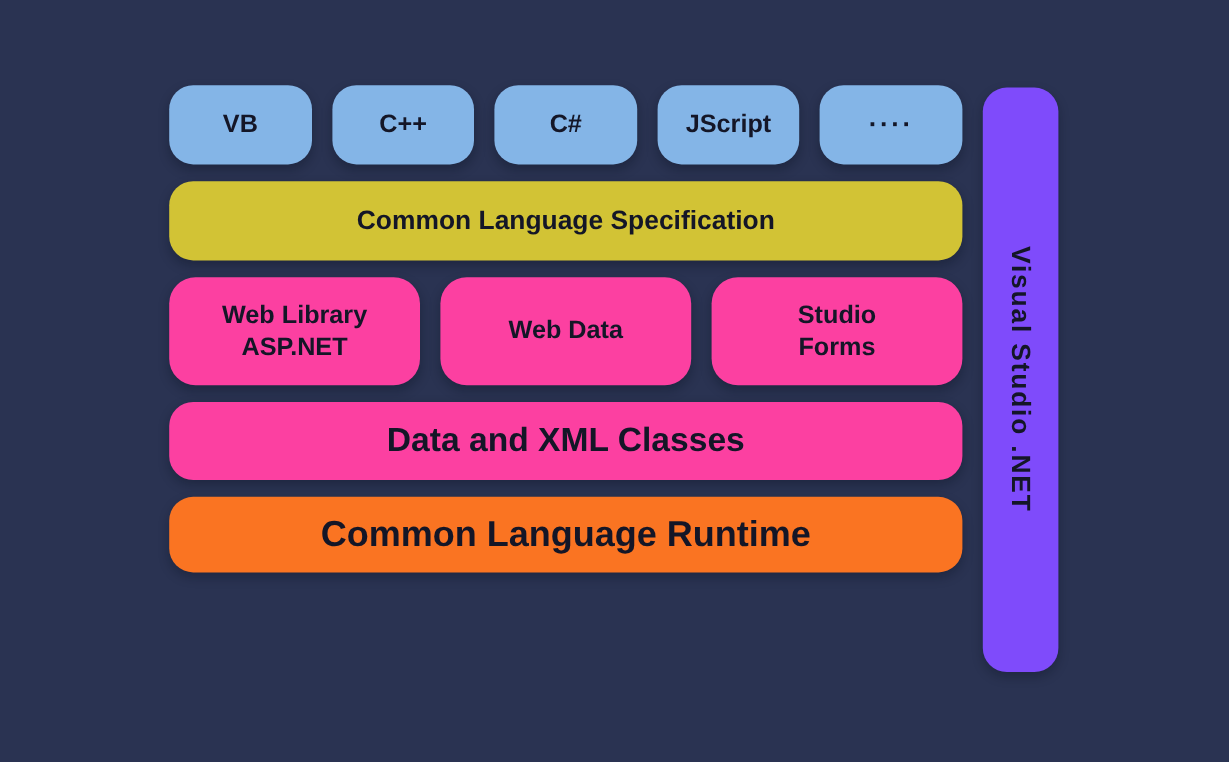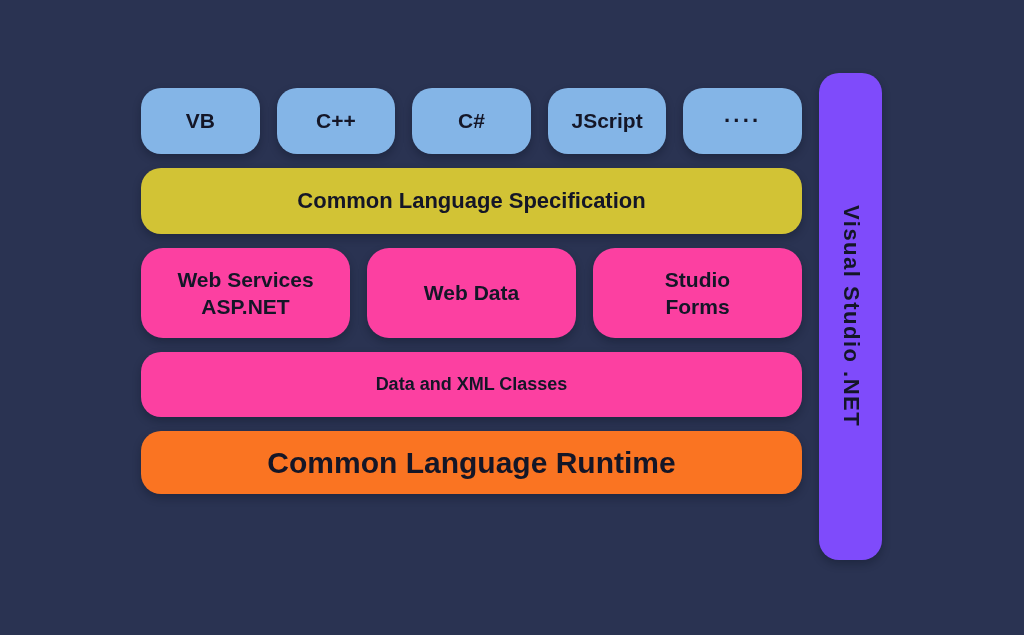--- a/index.html
+++ b/index.html
@@ -13,21 +13,21 @@
   .stage {
     position: relative;
     width: 1024px;
     height: 635px;
     background: var(--bg, #2a3352);
     overflow: hidden;
   }
   .content {
     position: absolute;
     left: 141px;
-    top: 88px;
+    top: 71px;
     width: 661px;
     display: flex;
     flex-direction: column;
     gap: 14px;
   }
   .row {
     display: flex;
     gap: 17px;
   }
   .box {
@@ -61,21 +61,21 @@
     flex: 1;
     height: 90px;
     background: var(--pink, #fc40a1);
     font-size: 21px;
     white-space: pre-line;
     border-radius: 22px;
   }
   .wide-pink {
     height: 65px;
     background: var(--pink, #fc40a1);
-    font-size: 18px;
+    font-size: 28px;
   }
   .fcl {
     height: 66px;
   }
   .clr {
     height: 63px;
     background: var(--orange, #fa7422);
     font-size: 30px;
   }
   .vs-bar {
@@ -111,21 +111,21 @@
       <div class="box lang">VB</div>
       <div class="box lang">C++</div>
       <div class="box lang">C#</div>
       <div class="box lang">JScript</div>
       <div class="box lang dots">····</div>
     </div>
 
     <div class="box cls">Common Language Specification</div>
 
     <div class="row">
-      <div class="box trio">Web Services
+      <div class="box trio">Web Library
 ASP.NET</div>
       <div class="box trio">Web Data</div>
       <div class="box trio">Studio
 Forms</div>
     </div>
 
     <div class="box wide-pink">Data and XML Classes</div>
 
 
     <div class="box clr">Common Language Runtime</div>

